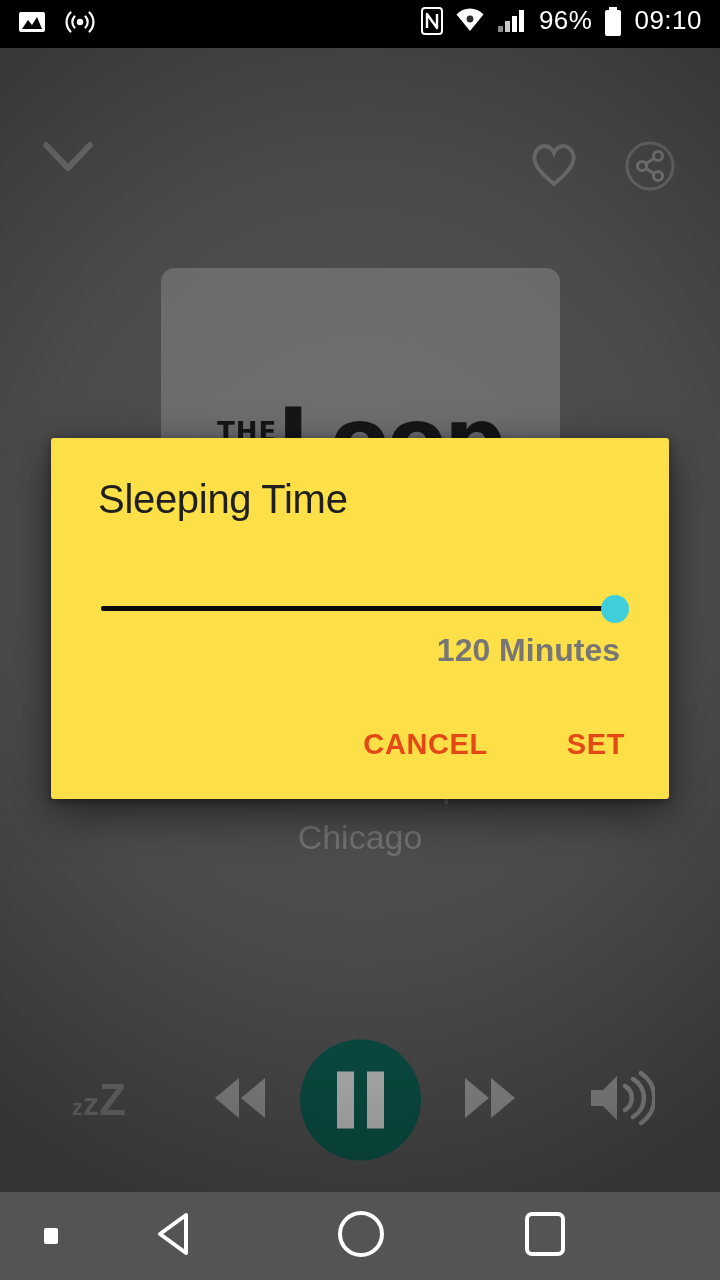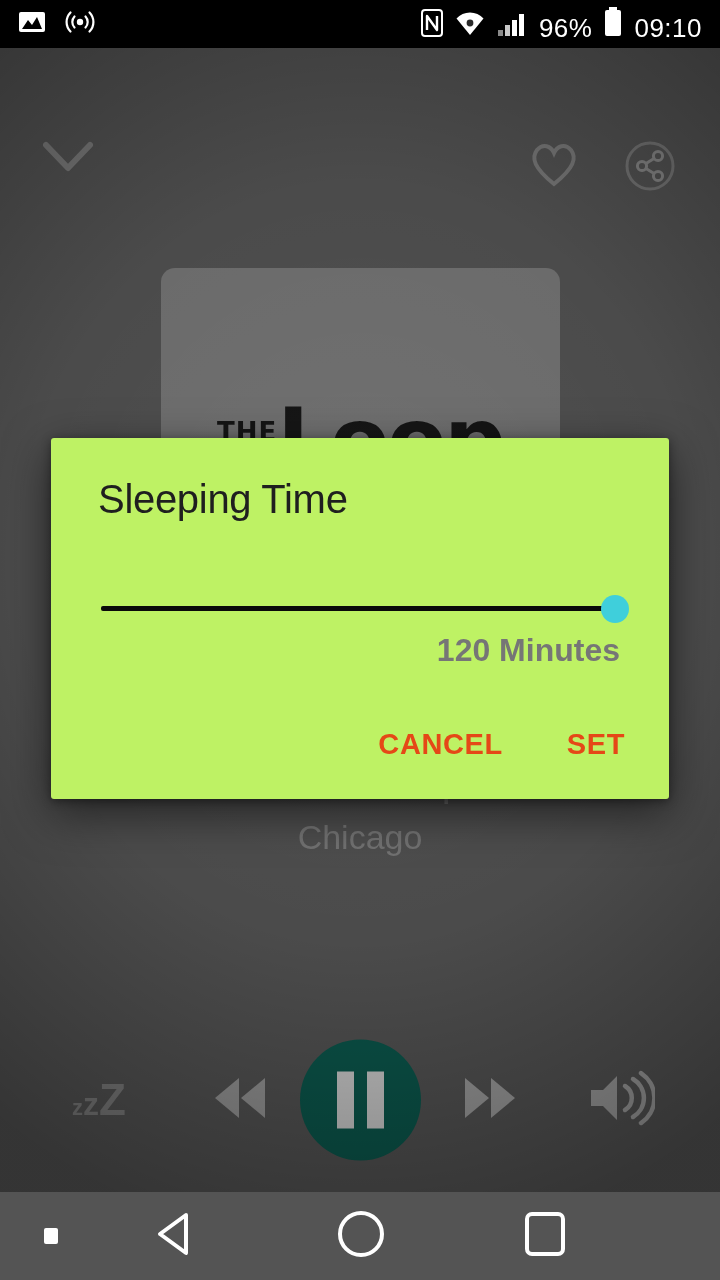--- a/index.html
+++ b/index.html
@@ -11,21 +11,21 @@
   }
   #screen { position:relative; width:720px; height:1280px; background:#4b4b4b; }
 
   
   #statusbar {
     position:absolute; left:0; top:0; width:720px; height:48px;
     background:#000; color:#fff;
     display:flex; align-items:center; padding:0 18px;
   }
   #statusbar .left  { display:flex; align-items:center; gap:18px; }
-  #statusbar .right { display:flex; align-items:flex-end; gap:12px; margin-left:auto; }
+  #statusbar .right { display:flex; align-items:flex-start; gap:12px; margin-left:auto; }
   .sb-text { font-size:26px; letter-spacing:0.5px; line-height:1; }
   .sb-ico  { display:block; }
 
   
   #player {
     position:absolute; left:0; top:48px; width:720px; height:1144px;
     background:#4b4b4b; overflow:hidden;
   }
   #player .vignette {
     position:absolute; inset:0;
@@ -96,21 +96,21 @@
   }
   #navbar .dot    { position:absolute; left:44px; width:14px; height:16px; background:#fff; border-radius:2px; }
   #navbar .back   { position:absolute; left:152px; }
   #navbar .home   { position:absolute; left:336px; }
   #navbar .recent { position:absolute; left:522px; }
 
   
   #dialog {
     position:absolute; left:51px; top:438px;
     width:618px; height:361px;
-    background:#bef264; border-radius:3px;
+    background:#fde047; border-radius:3px;
     box-shadow:0 14px 46px rgba(0,0,0,.55), 0 2px 10px rgba(0,0,0,.4);
   }
   #dialog .title {
     position:absolute; left:47px; top:39px;
     font-size:40px; color:#1f1f1f; font-weight:normal;
     letter-spacing:-0.3px;
   }
   #slider-row { position:absolute; left:0; top:134px; width:618px; height:60px; }
   #slider-row .track {
     position:absolute; left:50px; top:34px;
@@ -120,21 +120,21 @@
     position:absolute; left:550px; top:23px;
     width:28px; height:28px; border-radius:50%;
     background:#3fcfdb;
   }
   #dialog .value {
     position:absolute; right:49px; top:194px;
     font-size:32px; color:#767676;font-weight:bold;
   }
   #dialog .actions {
     position:absolute; right:36px; top:284px;
-    display:flex; align-items:center; gap:48px;
+    display:flex; align-items:center; gap:63px;
   }
   #dialog .actions .act {
     font-size:29px; font-weight:bold; color:#e54817;
     letter-spacing:0.6px; background:none; border:none;
     font-family:"Liberation Sans", sans-serif; cursor:pointer;
     padding:6px 8px;
   }
 </style>
 </head>
 <body>

